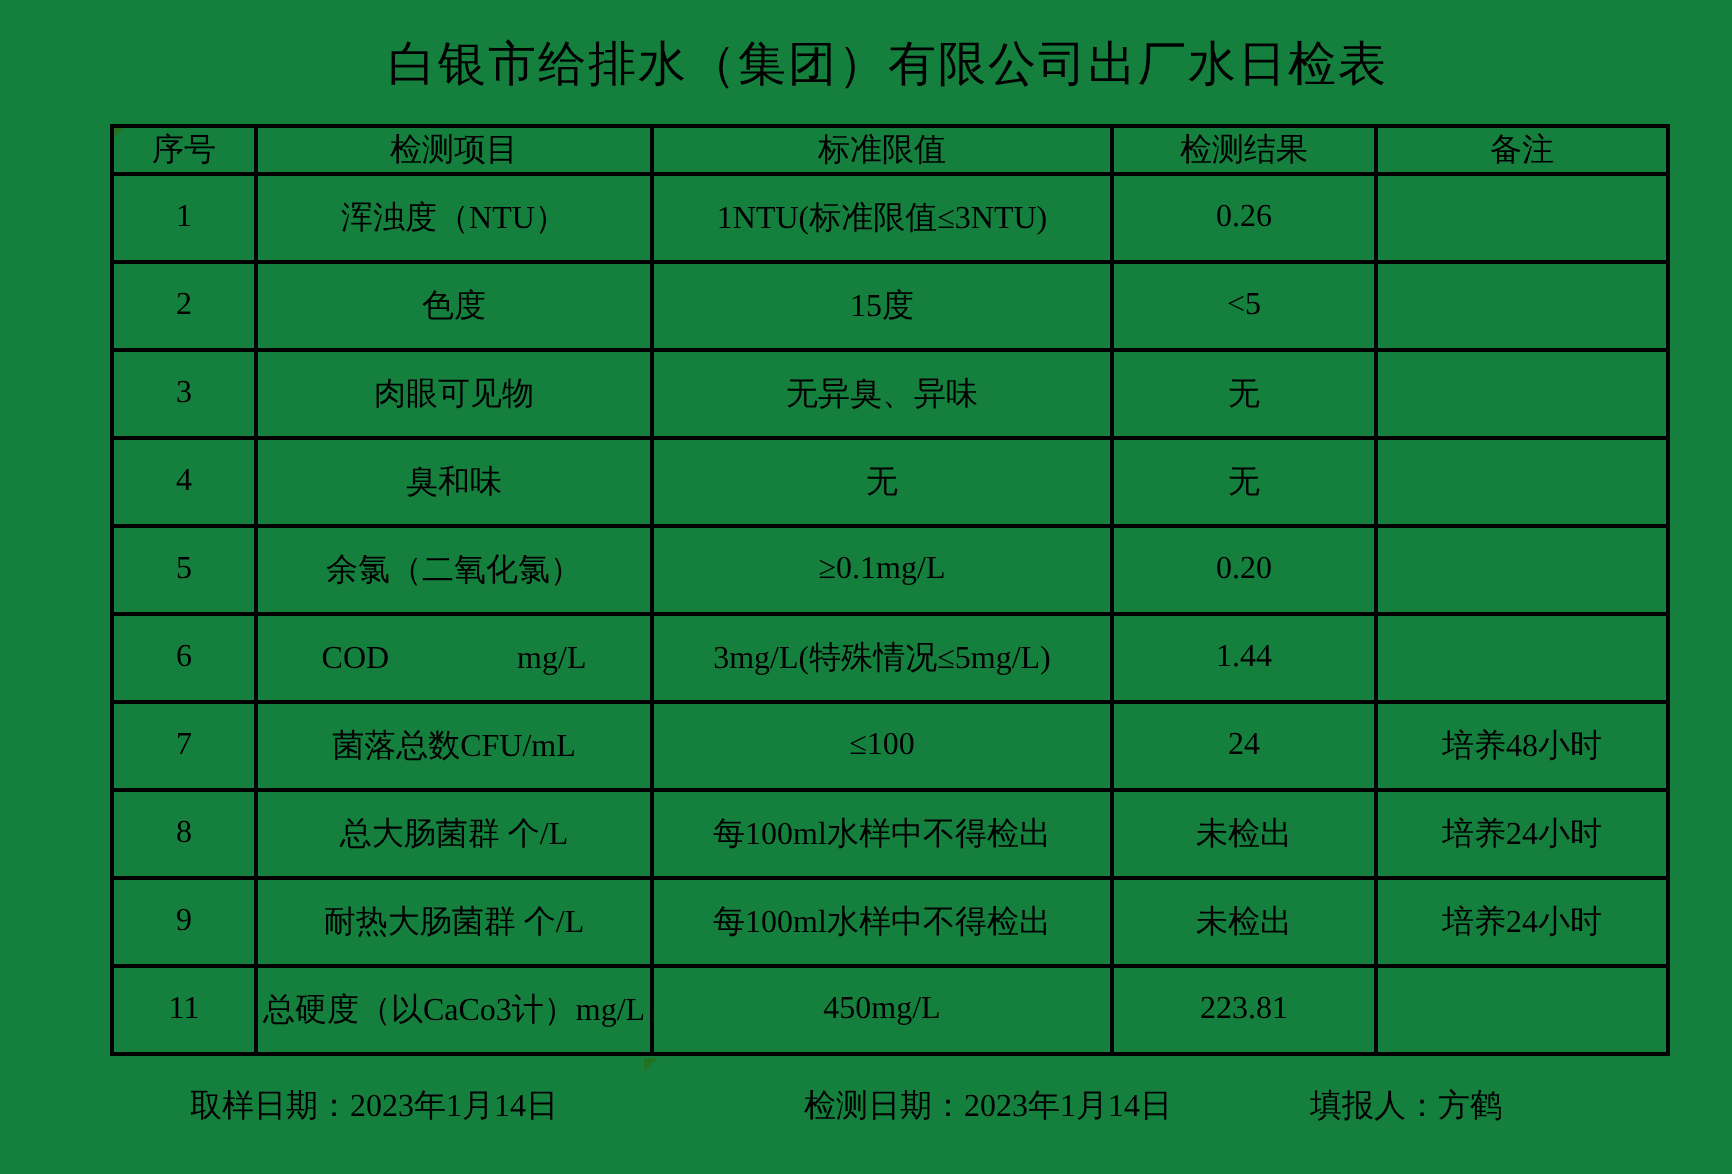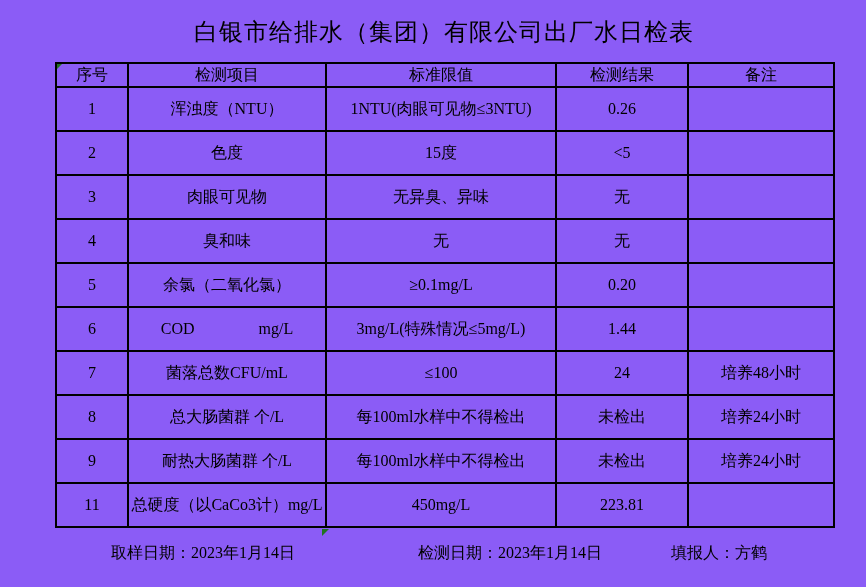--- a/index.html
+++ b/index.html
@@ -1,21 +1,21 @@
 <!DOCTYPE html>
 <html><head>
 <meta charset="utf-8">
 <style>
   * { margin: 0; padding: 0; box-sizing: border-box; }
   html, body { background: #ffffff; }
   .page {
     position: relative;
     width: 866px;
     height: 587px;
-    background: #8b5cf6;
+    background: #15803d;
     font-family: "Liberation Serif", "DejaVu Serif", serif;
     color: #000000;
     overflow: hidden;
   }
   .doc-title {
     position: absolute;
     top: 16px;
     left: 55px;
     width: 778px;
     text-align: center;
@@ -52,21 +52,21 @@
   .col-result { width: 132px; }
   .col-note   { width: 146px; }
   .footer-line {
     position: absolute;
     top: 543px;
     left: 0;
     width: 866px;
     height: 22px;
     font-size: 16px;
   }
-  .footer-item { position: absolute; white-space: nowrap; margin-left: 16px; }
+  .footer-item { position: absolute; white-space: nowrap; }
   .footer-sample   { left: 95px; }
   .footer-testdate { left: 402px; }
   .footer-reporter { left: 655px; text-align: center; }
   .green-tri {
     position: absolute;
     width: 0;
     height: 0;
     border-top: 7px solid #217321;
     border-right: 7px solid transparent;
   }
@@ -97,21 +97,21 @@
         <th>检测项目</th>
         <th>标准限值</th>
         <th>检测结果</th>
         <th>备注</th>
       </tr>
     </thead>
     <tbody>
       <tr>
         <td>1</td>
         <td>浑浊度（NTU）</td>
-        <td>1NTU(肉眼可见物≤3NTU)</td>
+        <td>1NTU(标准限值≤3NTU)</td>
         <td>0.26</td>
         <td></td>
       </tr>
       <tr>
         <td>2</td>
         <td>色度</td>
         <td>15度</td>
         <td>&lt;5</td>
         <td></td>
       </tr>

